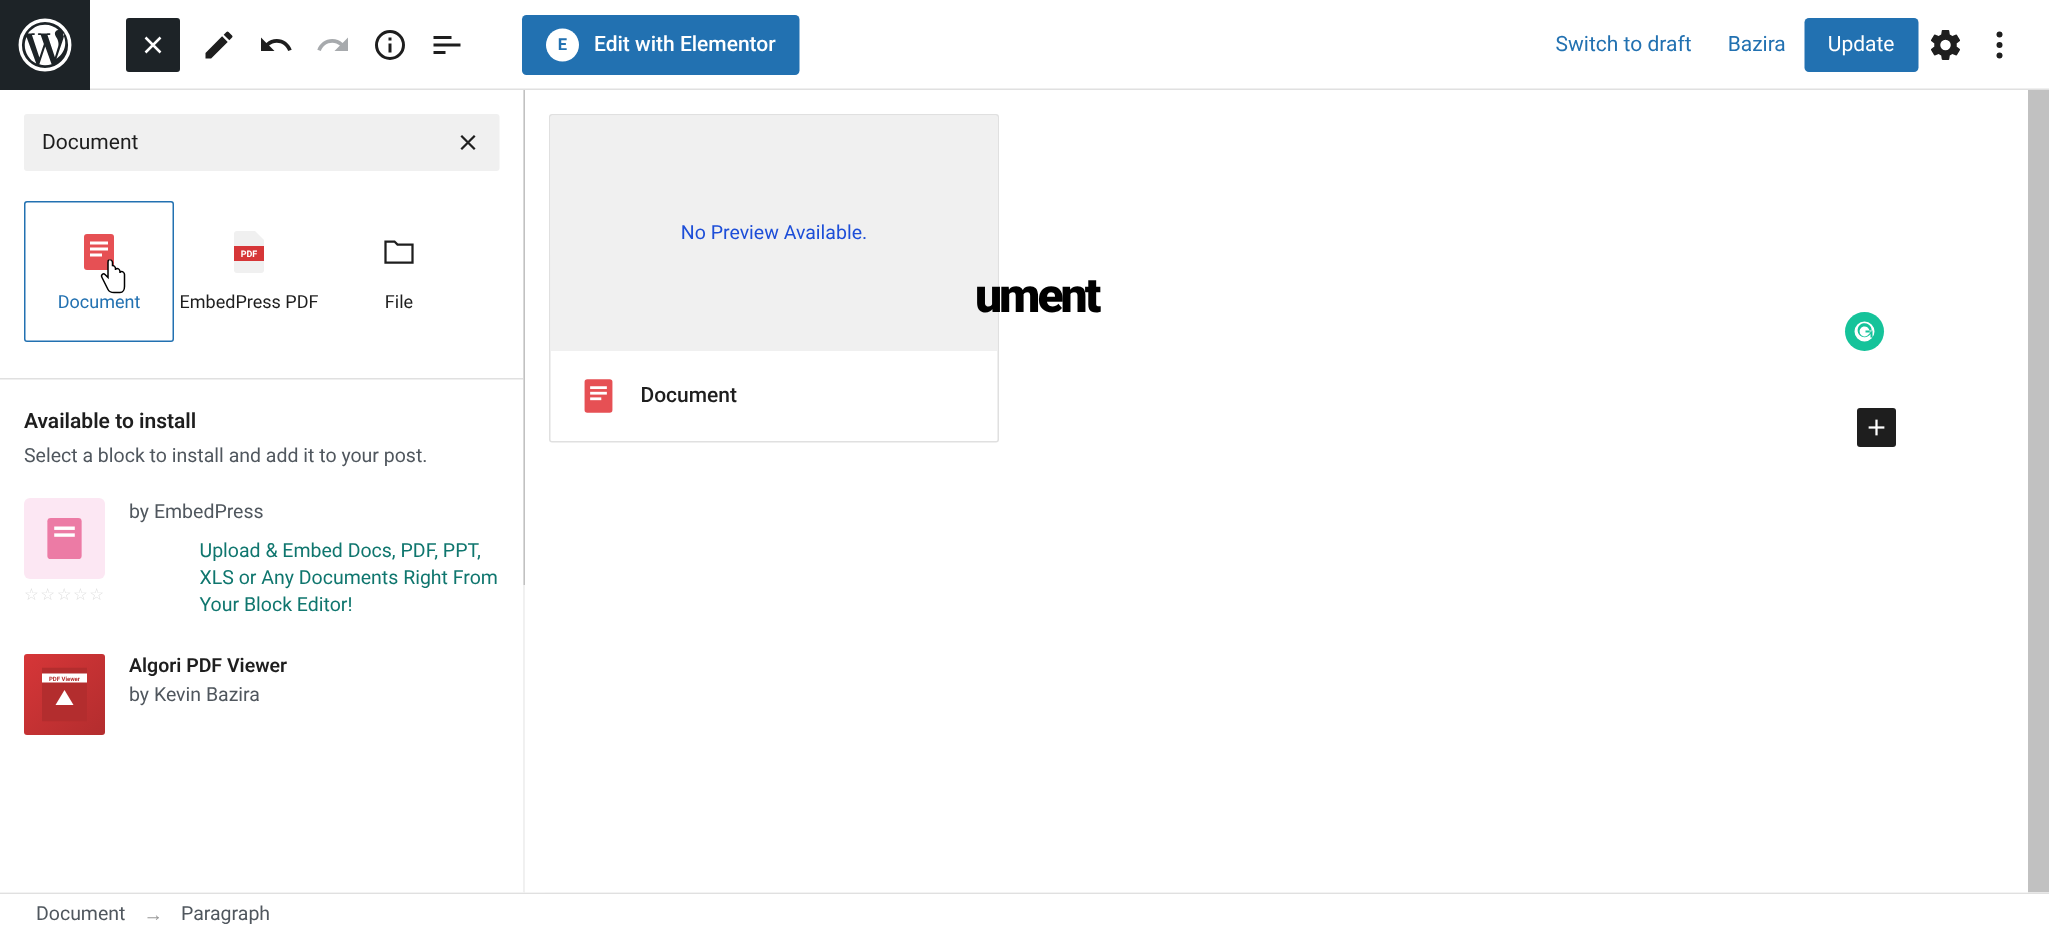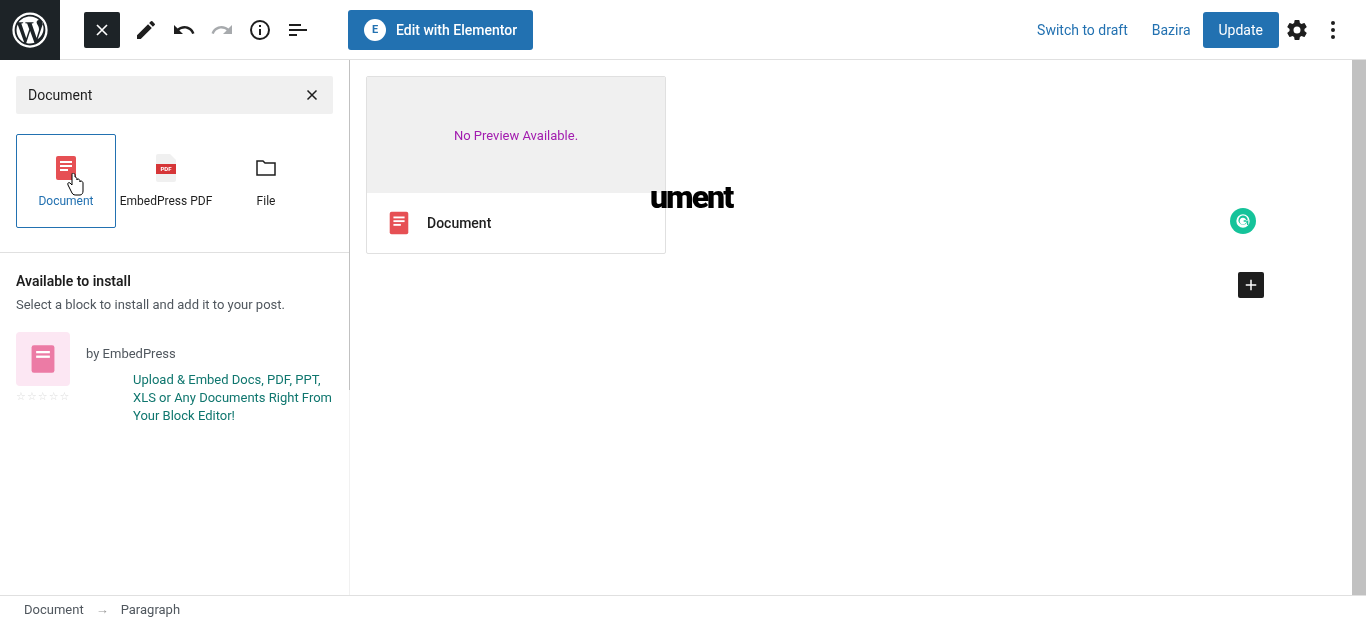--- a/index.html
+++ b/index.html
@@ -41,31 +41,31 @@
 .block-card.selected .blk-label { color: #2271b1; }
 .cursor-hand { position: absolute; top: 38px; left: 48px; }
 
 .divider { height: 1px; background: #e0e0e0; margin: 0 -16px 20px; }
 .avail-title { font-size: 14px; font-weight: 600; margin-bottom: 8px; color: #1e1e1e; }
 .avail-sub { font-size: 13px; color: #50575e; margin-bottom: 20px; }
 .plugin-item { display: flex; gap: 16px; margin-bottom: 22px; }
 .plugin-thumb { width: 54px; height: 54px; background: #fce7f3; border-radius: 4px; display: flex; align-items: center; justify-content: center; flex-shrink: 0; }
 .plugin-info { flex: 1; }
 .plugin-title { font-size: 13px; font-weight: 600; color: #1e1e1e; line-height: 1.4; }
-.plugin-author { font-size: 13px; color: #50575e; margin-top: 14px; }
+.plugin-author { font-size: 13px; color: #50575e; margin-top: 2px; }
 .plugin-desc { font-size: 13px; color: #0f766e; margin-top: 10px; line-height: 1.4; margin-left: 47px; }
 .stars { display: flex; gap: 1px; margin-top: 4px; }
 .stars span { color: #ddd; font-size: 11px; }
 
 .canvas-wrap { flex: 1; position: relative; background: #fff; }
 .canvas-scroll { position: absolute; top: 0; bottom: 0; right: 0; width: 14px; background: #f1f1f1; }
 .canvas-scroll .thumb { position: absolute; top: 0; width: 14px; height: 100%; background: #c1c1c1; }
 .canvas { padding: 16px; position: relative; }
 .preview-box { width: 300px; background: #fff; border: 1px solid #e0e0e0; border-radius: 2px; overflow: hidden; }
-.preview-top { height: 116px; background: #f0f0f0; display: flex; align-items: center; justify-content: center; font-size: 13px; color: #a21caf; }
+.preview-top { height: 157px; background: #f0f0f0; display: flex; align-items: center; justify-content: center; font-size: 13px; color: #1d4ed8; }
 .preview-bottom { height: 60px; display: flex; align-items: center; gap: 16px; padding: 0 20px; }
 .doc-mini { width: 24px; height: 26px; }
 .preview-bottom span { font-size: 14px; color: #1e1e1e; font-weight: 500; }
 .title-bg { position: absolute; top: 118px; left: 300px; font-size: 32px; font-weight: 900; color: #000; letter-spacing: -2px; }
 .grammarly { position: absolute; top: 148px; right: 110px; width: 26px; height: 26px; background: #15c39a; border-radius: 50%; display: flex; align-items: center; justify-content: center; }
 .grammarly svg { width: 16px; height: 16px; fill: #fff; }
 .add-btn { position: absolute; top: 212px; right: 102px; width: 26px; height: 26px; background: #1e1e1e; display: flex; align-items: center; justify-content: center; cursor: pointer; border-radius: 2px; }
 .add-btn svg { width: 18px; height: 18px; fill: #fff; }
 
 .breadcrumb { height: 28px; border-top: 1px solid #e0e0e0; display: flex; align-items: center; padding: 0 24px; gap: 12px; font-size: 13px; color: #50575e; }
@@ -208,20 +208,34 @@
               <span>☆</span>
               <span>☆</span>
             </div>
         </div>
         <div class="plugin-info">
           <div class="plugin-author">by EmbedPress</div>
           <div class="plugin-desc">Upload &amp; Embed Docs, PDF, PPT, XLS or Any Documents Right From Your Block Editor!</div>
         </div>
       </div>
 
+      <div class="plugin-item">
+        <div class="pdf-thumb">
+          <svg width="30" height="36" viewBox="0 0 30 36">
+              <rect width="30" height="36" fill="#b32d2e"></rect>
+              <rect x="0" y="4" width="30" height="6" fill="#fff"></rect>
+              <text x="15" y="9" font-size="4" fill="#b32d2e" text-anchor="middle" font-weight="700">PDF Viewer</text>
+              <path d="M15 15l-6 10h12z" fill="#fff"></path>
+            </svg>
+        </div>
+        <div class="plugin-info">
+          <div class="plugin-title">Algori PDF Viewer</div>
+          <div class="plugin-author">by Kevin Bazira</div>
+        </div>
+      </div>
     </div>
   </div>
 
   <div class="canvas-wrap">
     <div class="canvas-scroll">
         <div class="thumb"></div>
       </div>
     <div class="canvas">
       <div class="title-bg">ument</div>
       <div class="preview-box">

